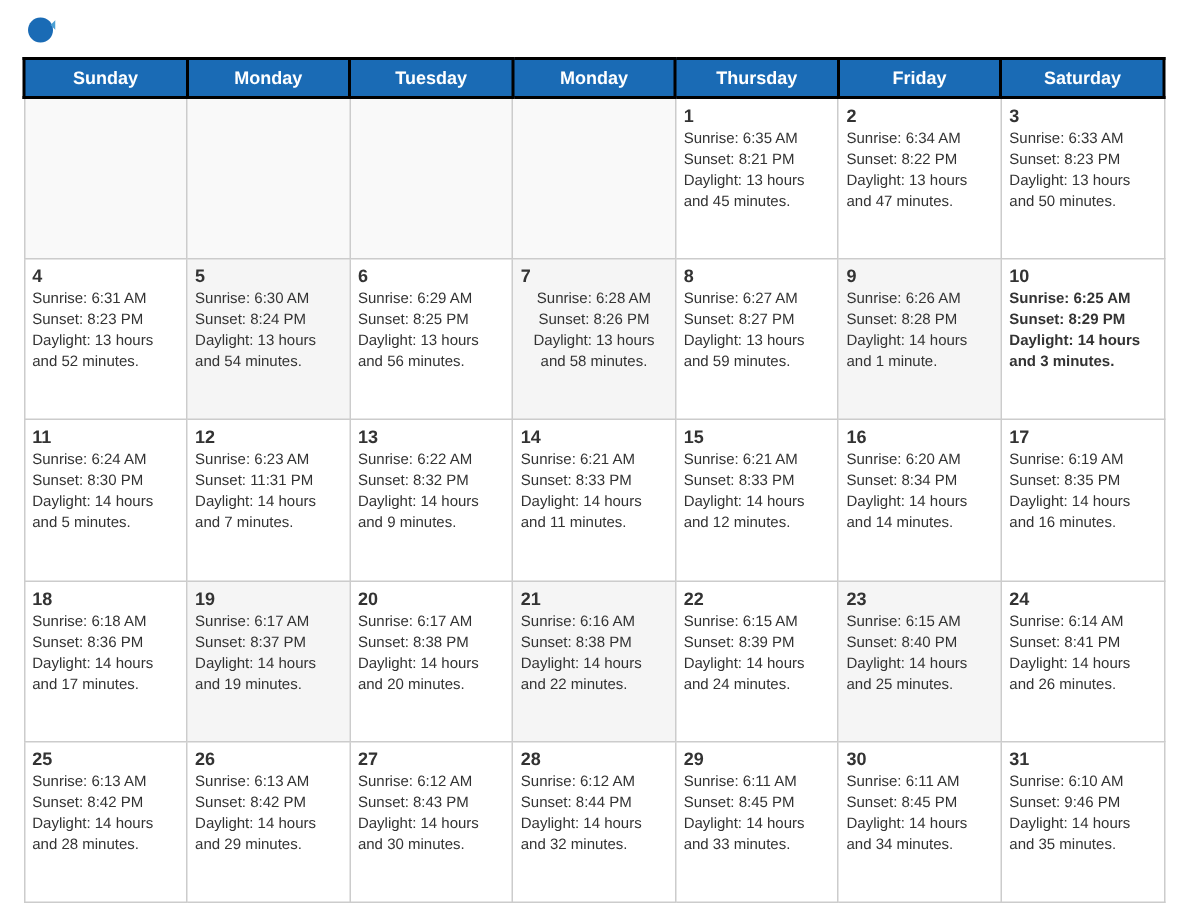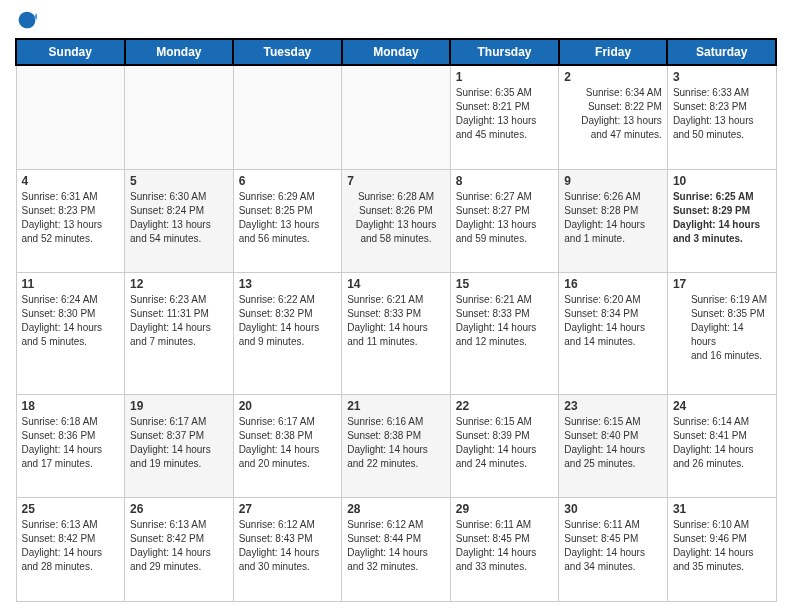--- a/index.html
+++ b/index.html
@@ -151,21 +151,21 @@
           <td class="empty-cell"></td>
           <td>
             <span class="day-number">1</span>
             <div class="day-info" style="white-space: pre-line;">Sunrise: 6:35 AM
 Sunset: 8:21 PM
 Daylight: 13 hours
 and 45 minutes.</div>
           </td>
           <td>
             <span class="day-number">2</span>
-            <div class="day-info" style="white-space: pre-line; text-align: right;">Sunrise: 6:34 AM
+            <div class="day-info" style="white-space: pre-line;">Sunrise: 6:34 AM
 Sunset: 8:22 PM
 Daylight: 13 hours
 and 47 minutes.</div>
           </td>
           <td>
             <span class="day-number">3</span>
             <div class="day-info" style="white-space: pre-line;">Sunrise: 6:33 AM
 Sunset: 8:23 PM
 Daylight: 13 hours
 and 50 minutes.</div>
@@ -260,21 +260,21 @@
           </td>
           <td>
             <span class="day-number">16</span>
             <div class="day-info" style="white-space: pre-line;">Sunrise: 6:20 AM
 Sunset: 8:34 PM
 Daylight: 14 hours
 and 14 minutes.</div>
           </td>
           <td>
             <span class="day-number">17</span>
-            <div class="day-info" style="white-space: pre-line; margin-left: 18px;">Sunrise: 6:19 AM
+            <div class="day-info" style="white-space: pre-line;">Sunrise: 6:19 AM
 Sunset: 8:35 PM
 Daylight: 14 hours
 and 16 minutes.</div>
           </td>
         </tr>
         <tr>
           <td>
             <span class="day-number">18</span>
             <div class="day-info" style="white-space: pre-line;">Sunrise: 6:18 AM
 Sunset: 8:36 PM

